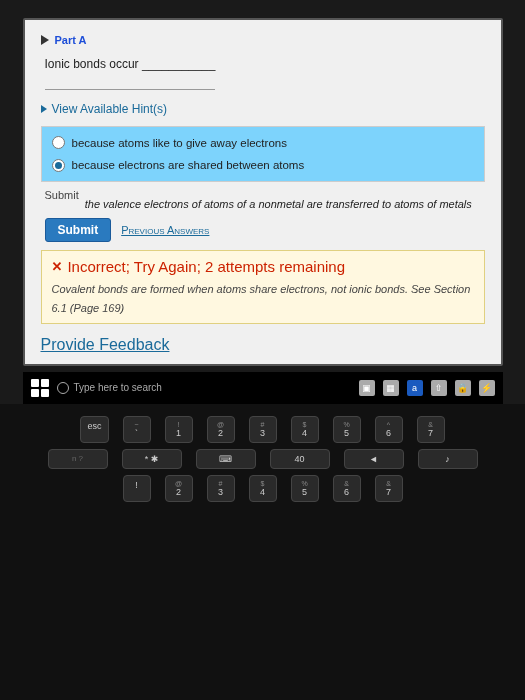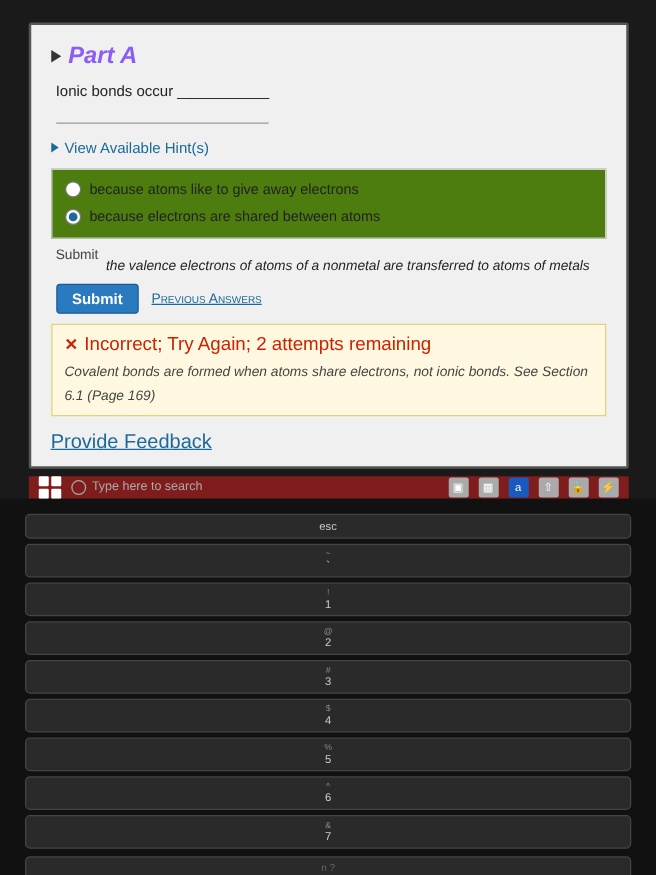--- a/index.html
+++ b/index.html
@@ -34,24 +34,23 @@
     }
 
     .triangle-icon {
       width: 0; height: 0;
       border-top: 5px solid transparent;
       border-bottom: 5px solid transparent;
       border-left: 8px solid #333;
     }
 
     .part-a-title {
-      font-size: 19px;
+      font-size: 11px;
       font-weight: bold;
-      color: #8b5cf6;
-      font-style: italic;
+      color: #1d4ed8;
     }
 
     .ionic-line {
       font-size: 12px;
       color: #222;
       margin-bottom: 6px;
       border-bottom: 1px solid #999;
       padding-bottom: 18px;
       display: inline-block;
     }
@@ -72,36 +71,36 @@
     }
 
     .hints-link {
       font-size: 12px;
       color: #1a6a9a;
       text-decoration: none;
     }
 
     .options-box {
       border: 1px solid #ccc;
-      background: #4d7c0f;
+      background: #7dd3fc;
       padding: 8px 10px;
       margin-bottom: 6px;
     }
 
     .option-row {
       display: flex;
       align-items: flex-start;
       gap: 7px;
       margin-bottom: 6px;
       font-size: 11.5px;
       color: #222;
       line-height: 1.4;
     }
 
-    .option-row:last-child { margin-bottom: 0; }
+    .option-row:last-child { margin-bottom: 0; align-items: center; }
 
     .radio-outer {
       width: 13px;
       height: 13px;
       border-radius: 50%;
       border: 1.5px solid #777;
       display: flex;
       align-items: center;
       justify-content: center;
       flex-shrink: 0;
@@ -183,21 +182,21 @@
       text-decoration: underline;
       cursor: pointer;
       margin-top: 4px;
       display: inline-block;
     }
 
     
     .taskbar {
       width: 480px;
       margin: 6px auto 0 auto;
-      background: #7f1d1d;
+      background: #000000;
       height: 32px;
       display: flex;
       align-items: center;
       padding: 0 8px;
       gap: 8px;
     }
 
     .windows-icon {
       width: 18px; height: 18px;
       display: grid;
@@ -250,23 +249,22 @@
       flex: 1;
       background: #111;
       display: flex;
       flex-direction: column;
       padding: 12px 20px 8px 20px;
       gap: 6px;
     }
 
     .kb-row {
       display: flex;
-      gap: 4px;
+      gap: 14px;
       justify-content: center;
-      flex-direction: column;
     }
 
     .kb-key {
       background: #2a2a2a;
       border: 1px solid #444;
       border-radius: 4px;
       color: #ccc;
       font-size: 9px;
       padding: 4px 6px;
       min-width: 28px;

